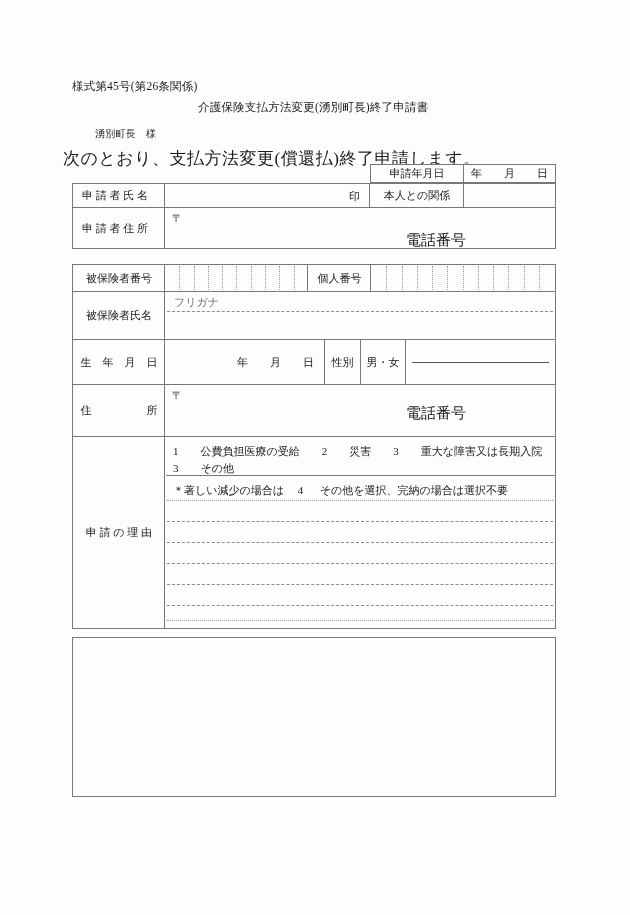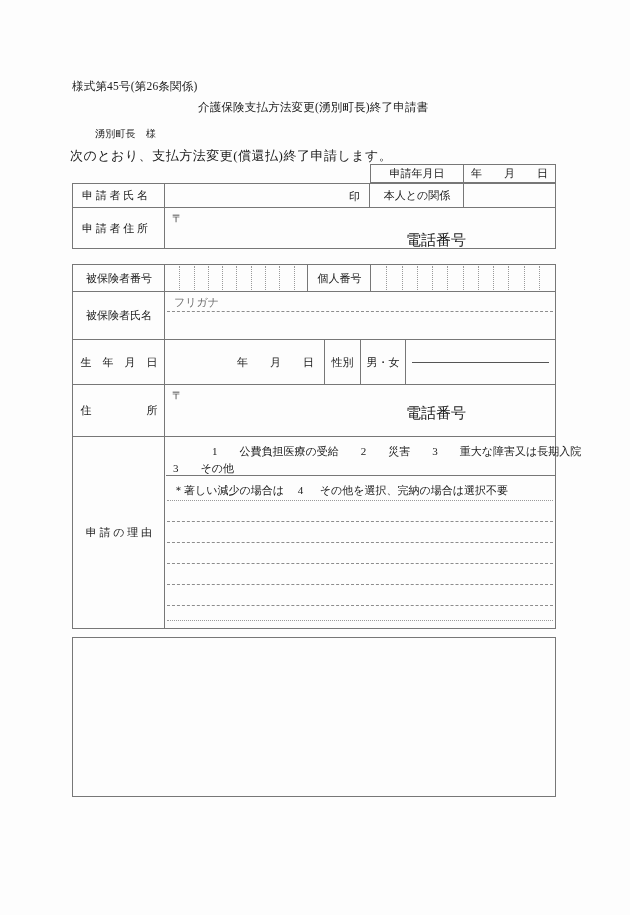--- a/index.html
+++ b/index.html
@@ -42,23 +42,23 @@
   .hdr-addressee {
     position: absolute;
     left: 95px;
     top: 127px;
     font-size: 10px;
     letter-spacing: 0.2px;
     white-space: nowrap;
   }
   .hdr-statement {
     position: absolute;
-    left: 70px;
+    left: 63px;
     top: 147px;
-    font-size: 13px;
+    font-size: 17px;
     letter-spacing: 0.5px;
     white-space: nowrap;
   }
 
   
   .frame {
     position: absolute;
     box-sizing: border-box;
     border: 1px solid #777;
     background: #fdfdfd;
@@ -238,21 +238,21 @@
   <div class="cell ctr" style="left:73px; top:385px; width:92px; height:51px; justify-content:center;">
     <span>住　　　　　所</span>
   </div>
   <div class="postal" style="left:172px; top:389px;">〒</div>
   <div class="cell" style="left:166px; top:385px; width:389px; height:51px;"></div>
   <div class="tel" style="left:393px; top:404px;">電話番号</div>
 
   <div class="vlabel" style="left:73px; top:437px; width:92px; height:191px;">申 請 の 理 由</div>
 
   <div class="cell bb" style="left:166px; top:437px; width:389px; height:39px;"></div>
-  <div class="reason-opt" style="left:173px; top:443px;margin-left:39px;">1　　公費負担医療の受給　　2　　災害　　3　　重大な障害又は長期入院</div>
+  <div class="reason-opt" style="left:173px; top:443px;">1　　公費負担医療の受給　　2　　災害　　3　　重大な障害又は長期入院</div>
   <div class="reason-opt" style="left:173px; top:460px;">3　　その他</div>
 
   <div class="reason-note" style="left:173px; top:483px;">＊著しい減少の場合は　 4 　 その他を選択、完納の場合は選択不要</div>
   <div class="ruleline dotted" style="left:167px; top:500px; width:386px;"></div>
 
   <div class="ruleline" style="left:167px; top:521px; width:386px;"></div>
   <div class="ruleline" style="left:167px; top:542px; width:386px;"></div>
   <div class="ruleline" style="left:167px; top:563px; width:386px;"></div>
   <div class="ruleline" style="left:167px; top:584px; width:386px;"></div>
   <div class="ruleline" style="left:167px; top:605px; width:386px;"></div>

